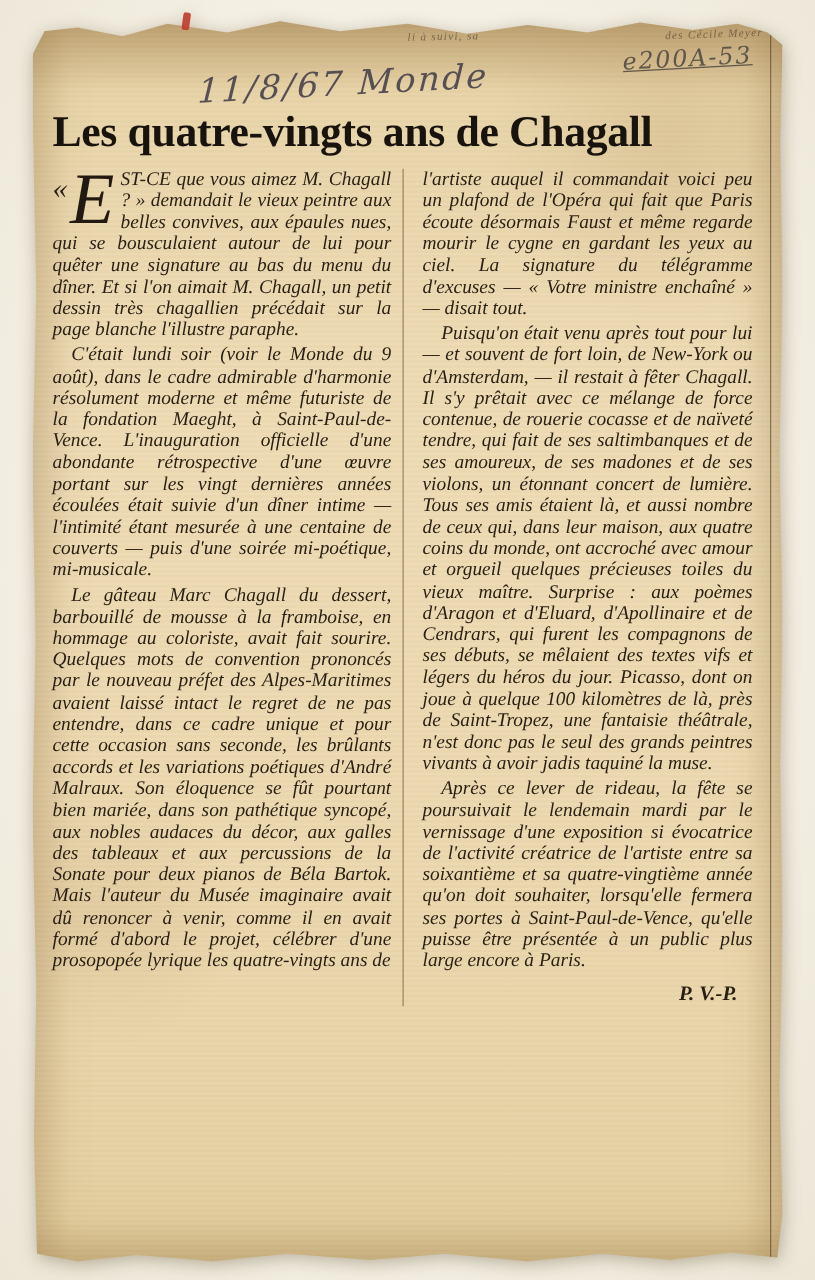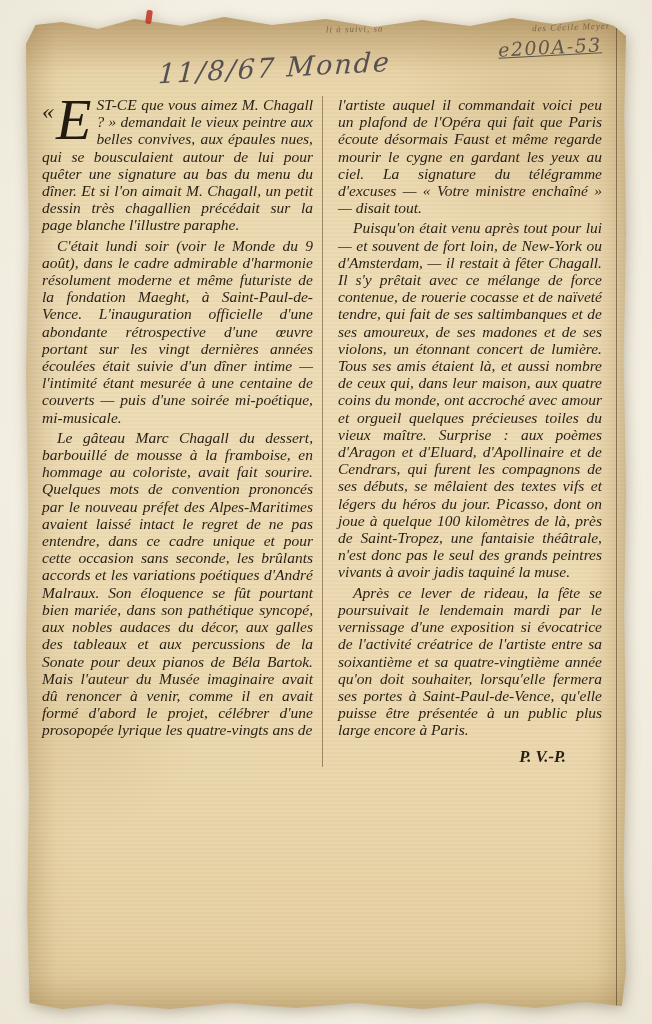--- a/index.html
+++ b/index.html
@@ -170,21 +170,21 @@
   }
   .dc {
     font-size: 58px;
     line-height: 46px;
     font-style: italic;
     font-weight: 400;
     color: #221a10;
   }
 
   .signature {
-    margin: 8px 36px 0 0;
+    margin: 8px 12px 0 0;
     text-align: right;
     font-style: italic;
     font-weight: 700;
     font-size: 16.5px;
     color: #281f13;
   }
 </style>
 </head>
 <body>
 
@@ -196,20 +196,21 @@
     <span class="frag frag-right">des Cécile Meyer</span>
 
     <div class="hand-date">11/8/67 Monde</div>
 
     <div class="hand-catalog">e200A-53</div>
 
     <div class="right-rule"></div>
 
     <div class="content">
 
+      <h1 class="headline">Les quatre-vingts ans de Chagall</h1>
 
       <div class="columns">
 
         <div class="col col-left">
           <p class="para first">
             <span class="dropgroup"><span class="dq">«</span><span class="dc">E</span></span><span>ST-CE que vous aimez M. Chagall ? » demandait le vieux peintre aux belles convives, aux épaules nues, qui se bousculaient autour de lui pour quêter une signature au bas du menu du dîner. Et si l'on aimait M. Chagall, un petit dessin très chagallien précédait sur la page blanche l'illustre paraphe.</span>
           </p>
           <p class="para">C'était lundi soir (voir le Monde du 9 août), dans le cadre admirable d'harmonie résolument moderne et même futuriste de la fondation Maeght, à Saint-Paul-de-Vence. L'inauguration officielle d'une abondante rétrospective d'une œuvre portant sur les vingt dernières années écoulées était suivie d'un dîner intime — l'intimité étant mesurée à une centaine de couverts — puis d'une soirée mi-poétique, mi-musicale.</p>
           <p class="para">Le gâteau Marc Chagall du dessert, barbouillé de mousse à la framboise, en hommage au coloriste, avait fait sourire. Quelques mots de convention prononcés par le nouveau préfet des Alpes-Maritimes avaient laissé intact le regret de ne pas entendre, dans ce cadre unique et pour cette occasion sans seconde, les brûlants accords et les variations poétiques d'André Malraux. Son éloquence se fût pourtant bien mariée, dans son pathétique syncopé, aux nobles audaces du décor, aux galles des tableaux et aux percussions de la Sonate pour deux pianos de Béla Bartok. Mais l'auteur du Musée imaginaire avait dû renoncer à venir, comme il en avait formé d'abord le projet, célébrer d'une prosopopée lyrique les quatre-vingts ans de</p>
         </div>

